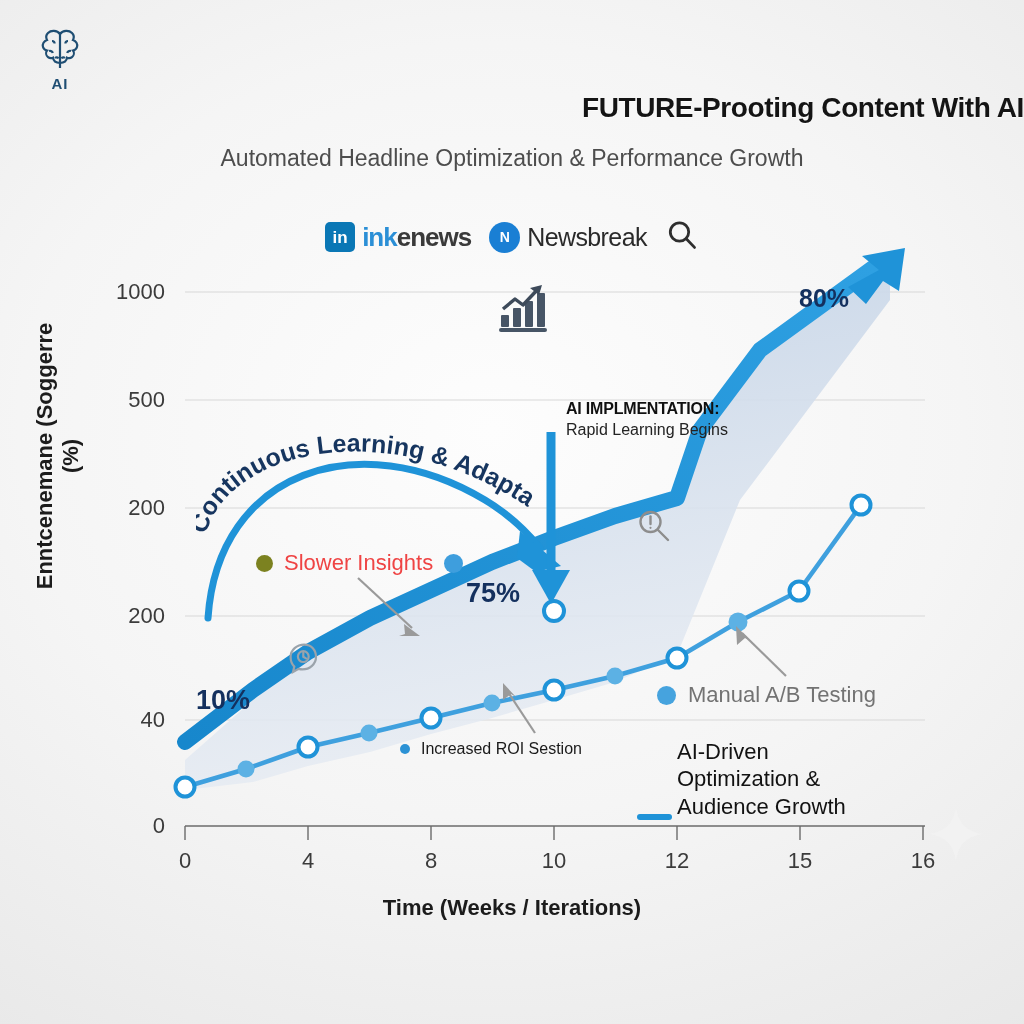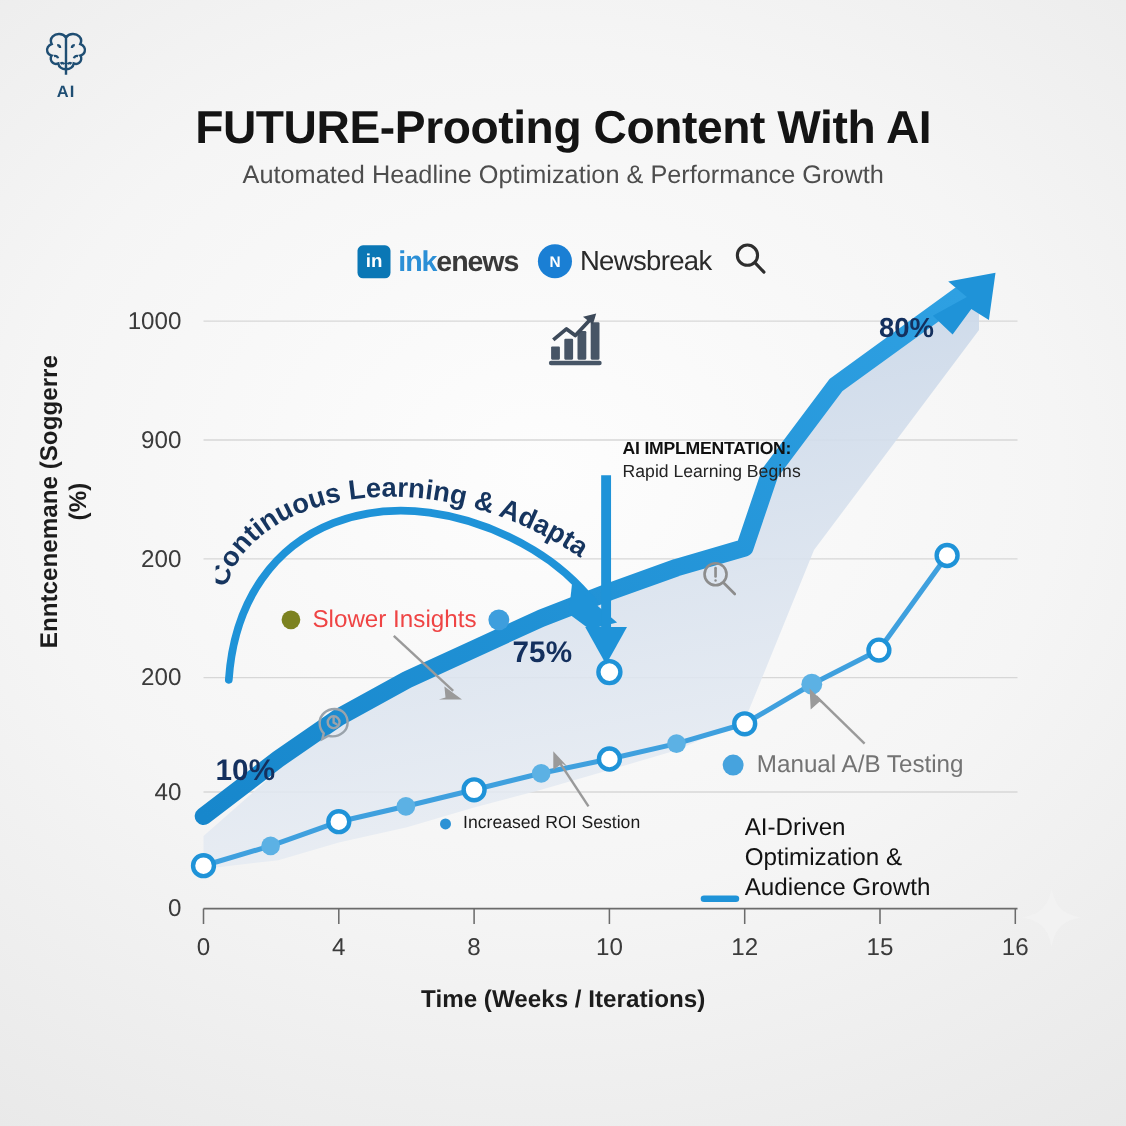--- a/index.html
+++ b/index.html
@@ -12,22 +12,22 @@
   }
   #stage{position:absolute;inset:0;width:1024px;height:904px;}
 
   
   .brandmark{position:absolute;left:26px;top:26px;width:68px;height:76px;
     display:flex;flex-direction:column;align-items:center;justify-content:flex-start;}
   .brandmark svg{display:block;}
   .brandmark .ai-txt{font-size:15px;font-weight:700;color:#1f4e73;letter-spacing:1px;margin-top:1px;}
 
   
-  .title{position:absolute;left:0;right:0;top:92px;text-align:center;
-    font-size:42px;font-weight:700;color:#141414;letter-spacing:-0.4px;
+  .title{position:absolute;left:0;right:0;top:92px;text-align:right;
+    font-size:28px;font-weight:700;color:#141414;letter-spacing:-0.4px;
     text-shadow:0 1px 1px rgba(255,255,255,.8);}
   .subtitle{position:absolute;left:0;right:0;top:145px;text-align:center;
     font-size:23px;font-weight:400;color:#4d4d4d;}
 
   
   .logostrip{position:absolute;left:0;right:0;top:218px;display:flex;
     align-items:center;justify-content:center;gap:18px;}
   .logo-item{display:flex;align-items:center;gap:7px;}
   .li-badge{width:30px;height:30px;border-radius:5px;background:#0a77b5;
     display:flex;align-items:center;justify-content:center;color:#fff;
@@ -204,21 +204,21 @@
     <defs>
         <path id="arcpath" d="M8,122 C24,30 190,-8 330,86" fill="none"></path>
       </defs>
     <text>
       <textPath href="#arcpath" startOffset="2%">Continuous Learning &amp; Adaptation</textPath>
     </text>
   </svg>
 
   <div>
     <div class="ytick" style="top:292px;left:95px;">1000</div>
-    <div class="ytick" style="top:400px;left:95px;">900</div>
+    <div class="ytick" style="top:400px;left:95px;">500</div>
     <div class="ytick" style="top:508px;left:95px;">200</div>
     <div class="ytick" style="top:616px;left:95px;">200</div>
     <div class="ytick" style="top:720px;left:95px;">40</div>
     <div class="ytick" style="top:826px;left:95px;">0</div>
   </div>
 
   <div>
     <div class="xtick" style="left:155px;">0</div>
     <div class="xtick" style="left:278px;">4</div>
     <div class="xtick" style="left:401px;">8</div>

